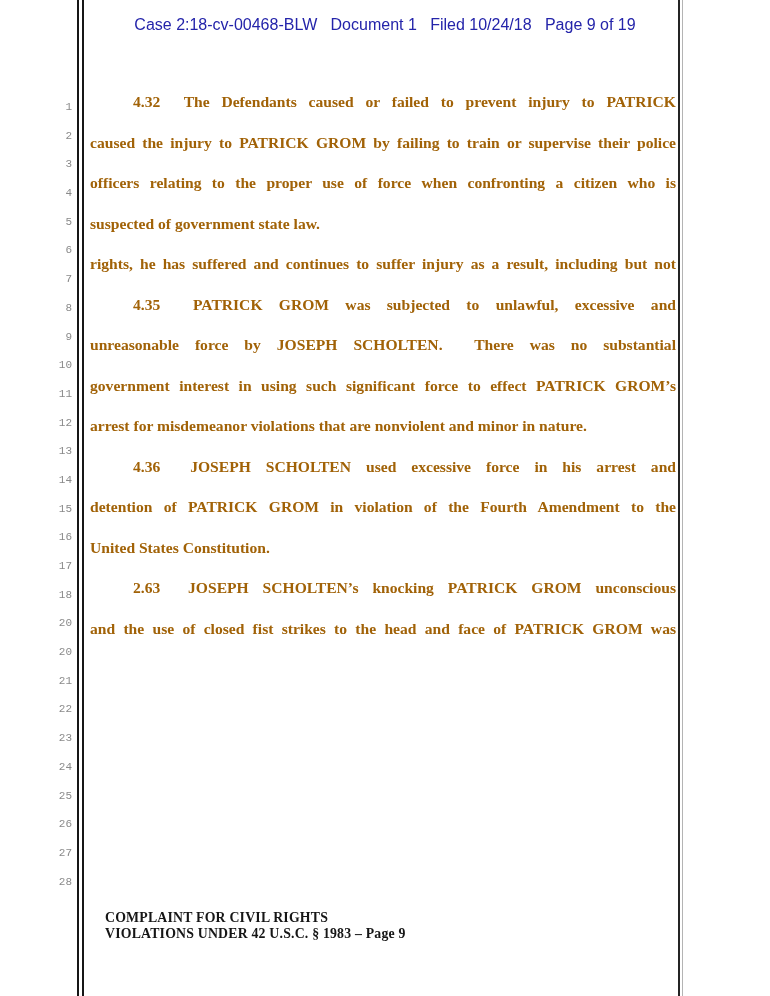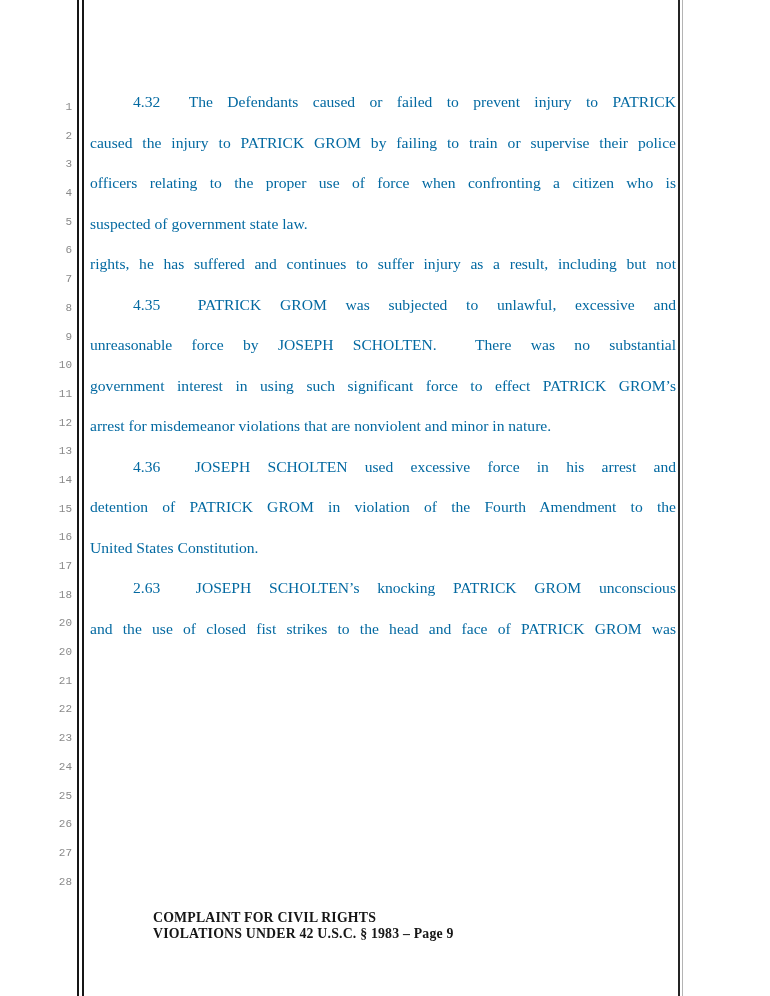--- a/index.html
+++ b/index.html
@@ -60,21 +60,22 @@
     font-family: "Liberation Mono", monospace;
     font-size: 11px;
     color: #8a8a8a;
   }
   
   #body-text {
     position: absolute;
     left: 90px;
     top: 82px;
     width: 586px;
-    color: #0369a1;
+    color: #a16207;
+    font-weight: bold;
   }
   .tl {
     height: 40.5px;
     line-height: 40.5px;
     font-size: 15.6px;
     white-space: pre-wrap;
     text-align: left;
   }
   .tl.just {
     text-align: justify;
@@ -82,36 +83,36 @@
   }
   .tl.indent {
     text-indent: 43px;
   }
   
   #footer {
     position: absolute;
     left: 105px;
     top: 910px;
     color: #161616;
-    margin-left: 48px;
   }
   .footer-line {
     font-family: "Liberation Serif", serif;
     font-weight: bold;
     font-size: 13.8px;
     line-height: 15.5px;
     letter-spacing: 0.2px;
     white-space: pre;
   }
 </style>
 </head>
 <body>
 
 <div id="page">
 
+  <div id="stamp">Case 2:18-cv-00468-BLW   Document 1   Filed 10/24/18   Page 9 of 19</div>
 
   <div id="left-rule"></div>
   <div id="right-rule"></div>
 
   <div id="line-numbers">
     <div class="ln">1</div>
     <div class="ln">2</div>
     <div class="ln">3</div>
     <div class="ln">4</div>
     <div class="ln">5</div>

